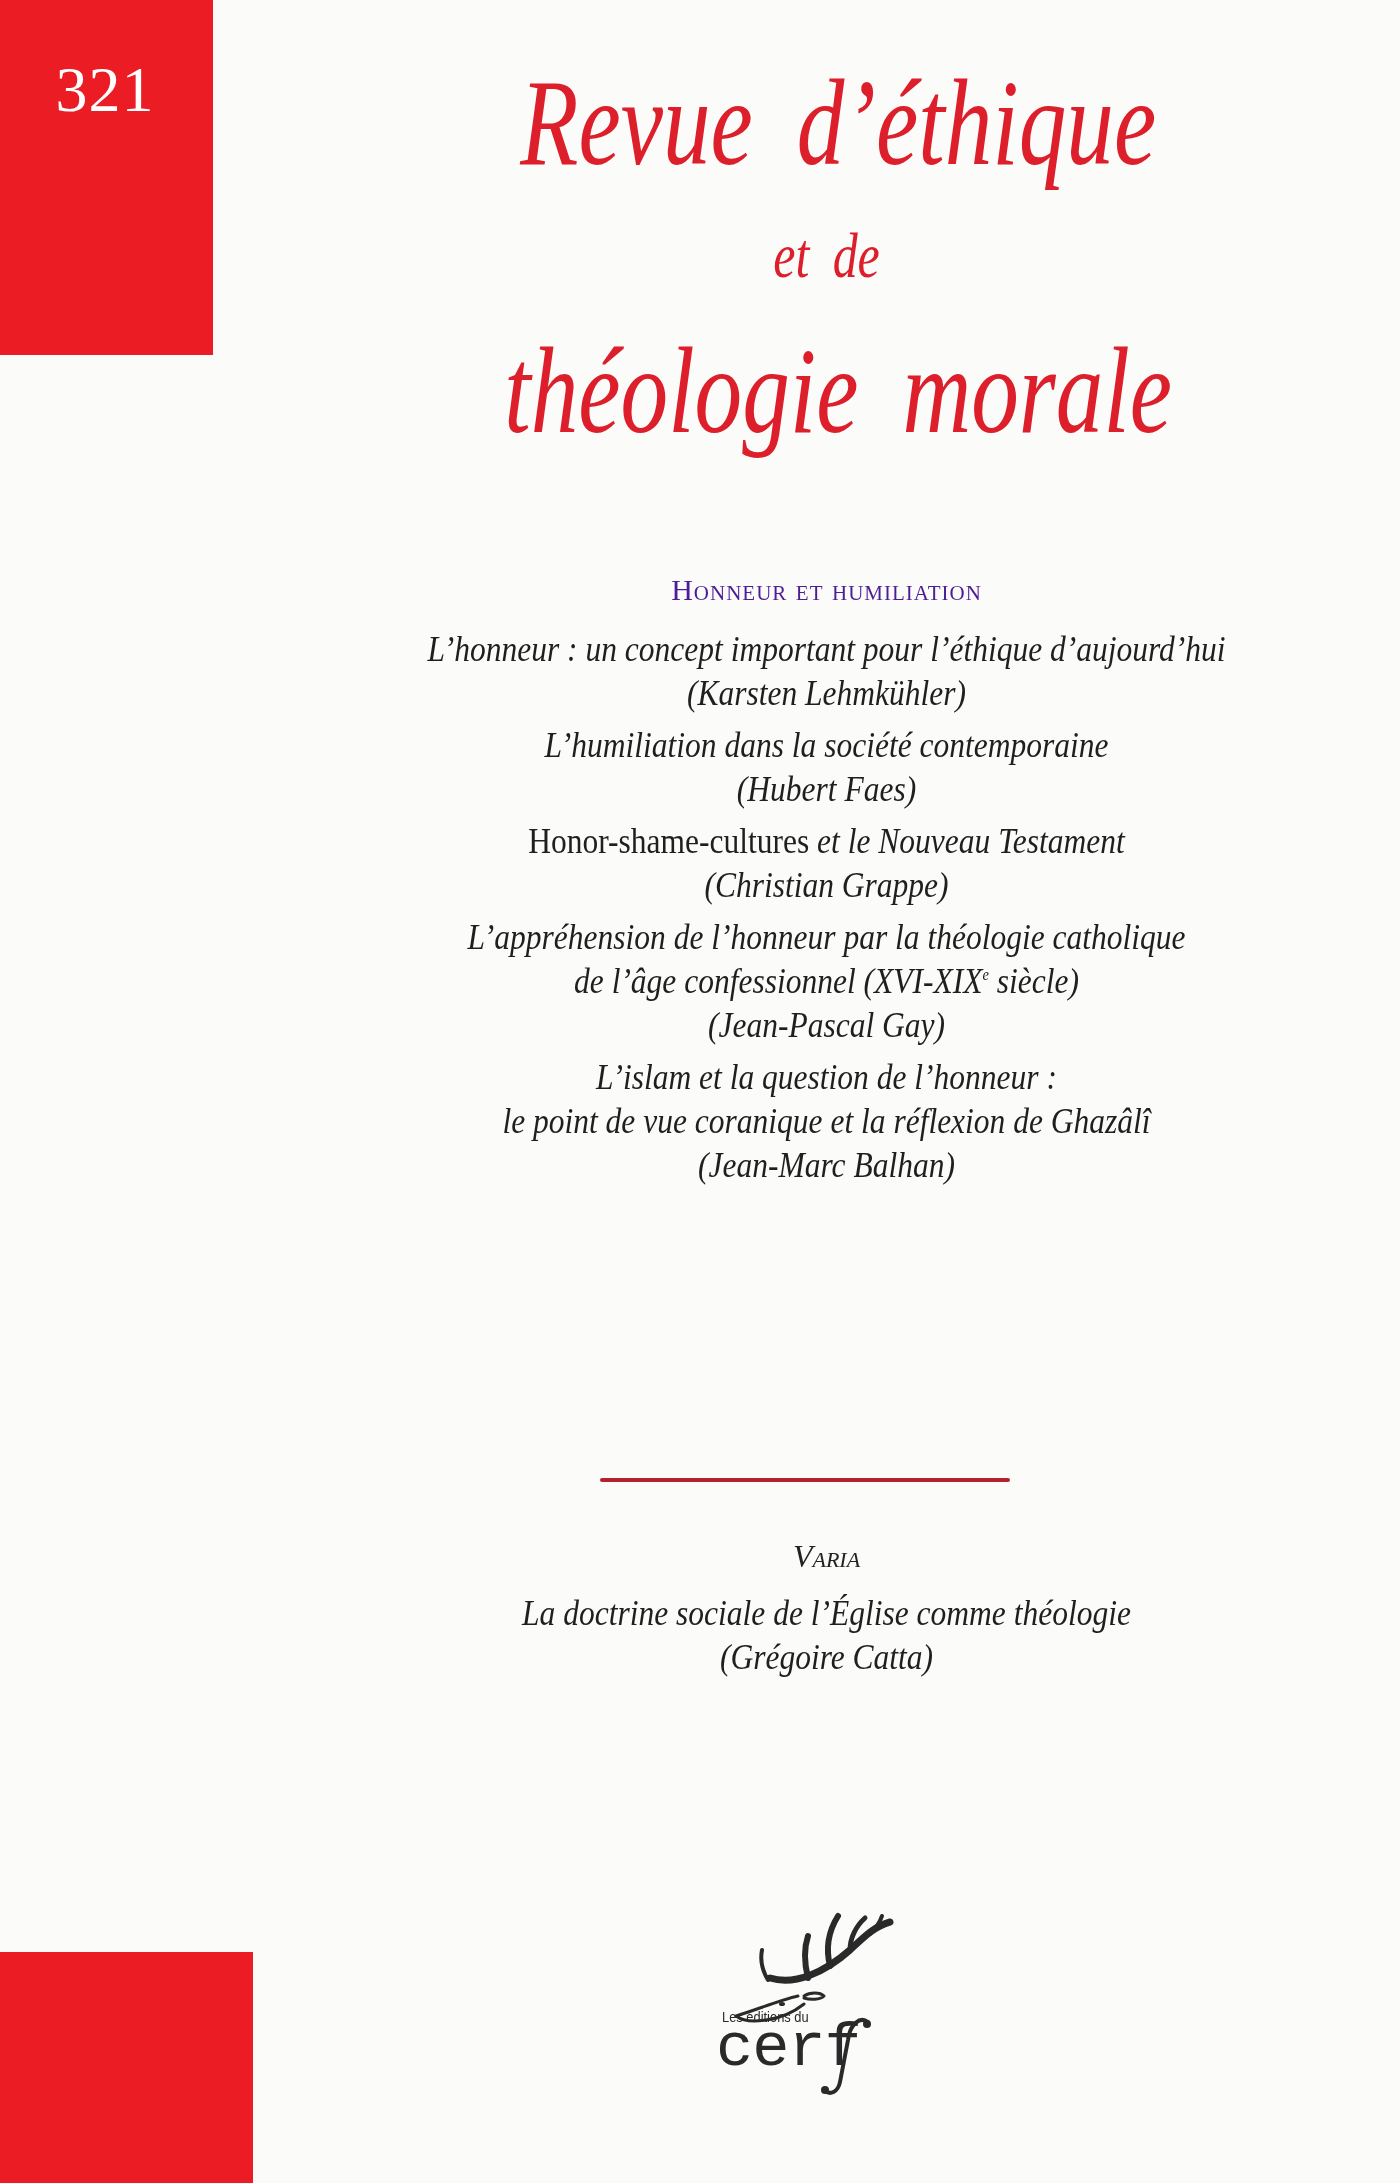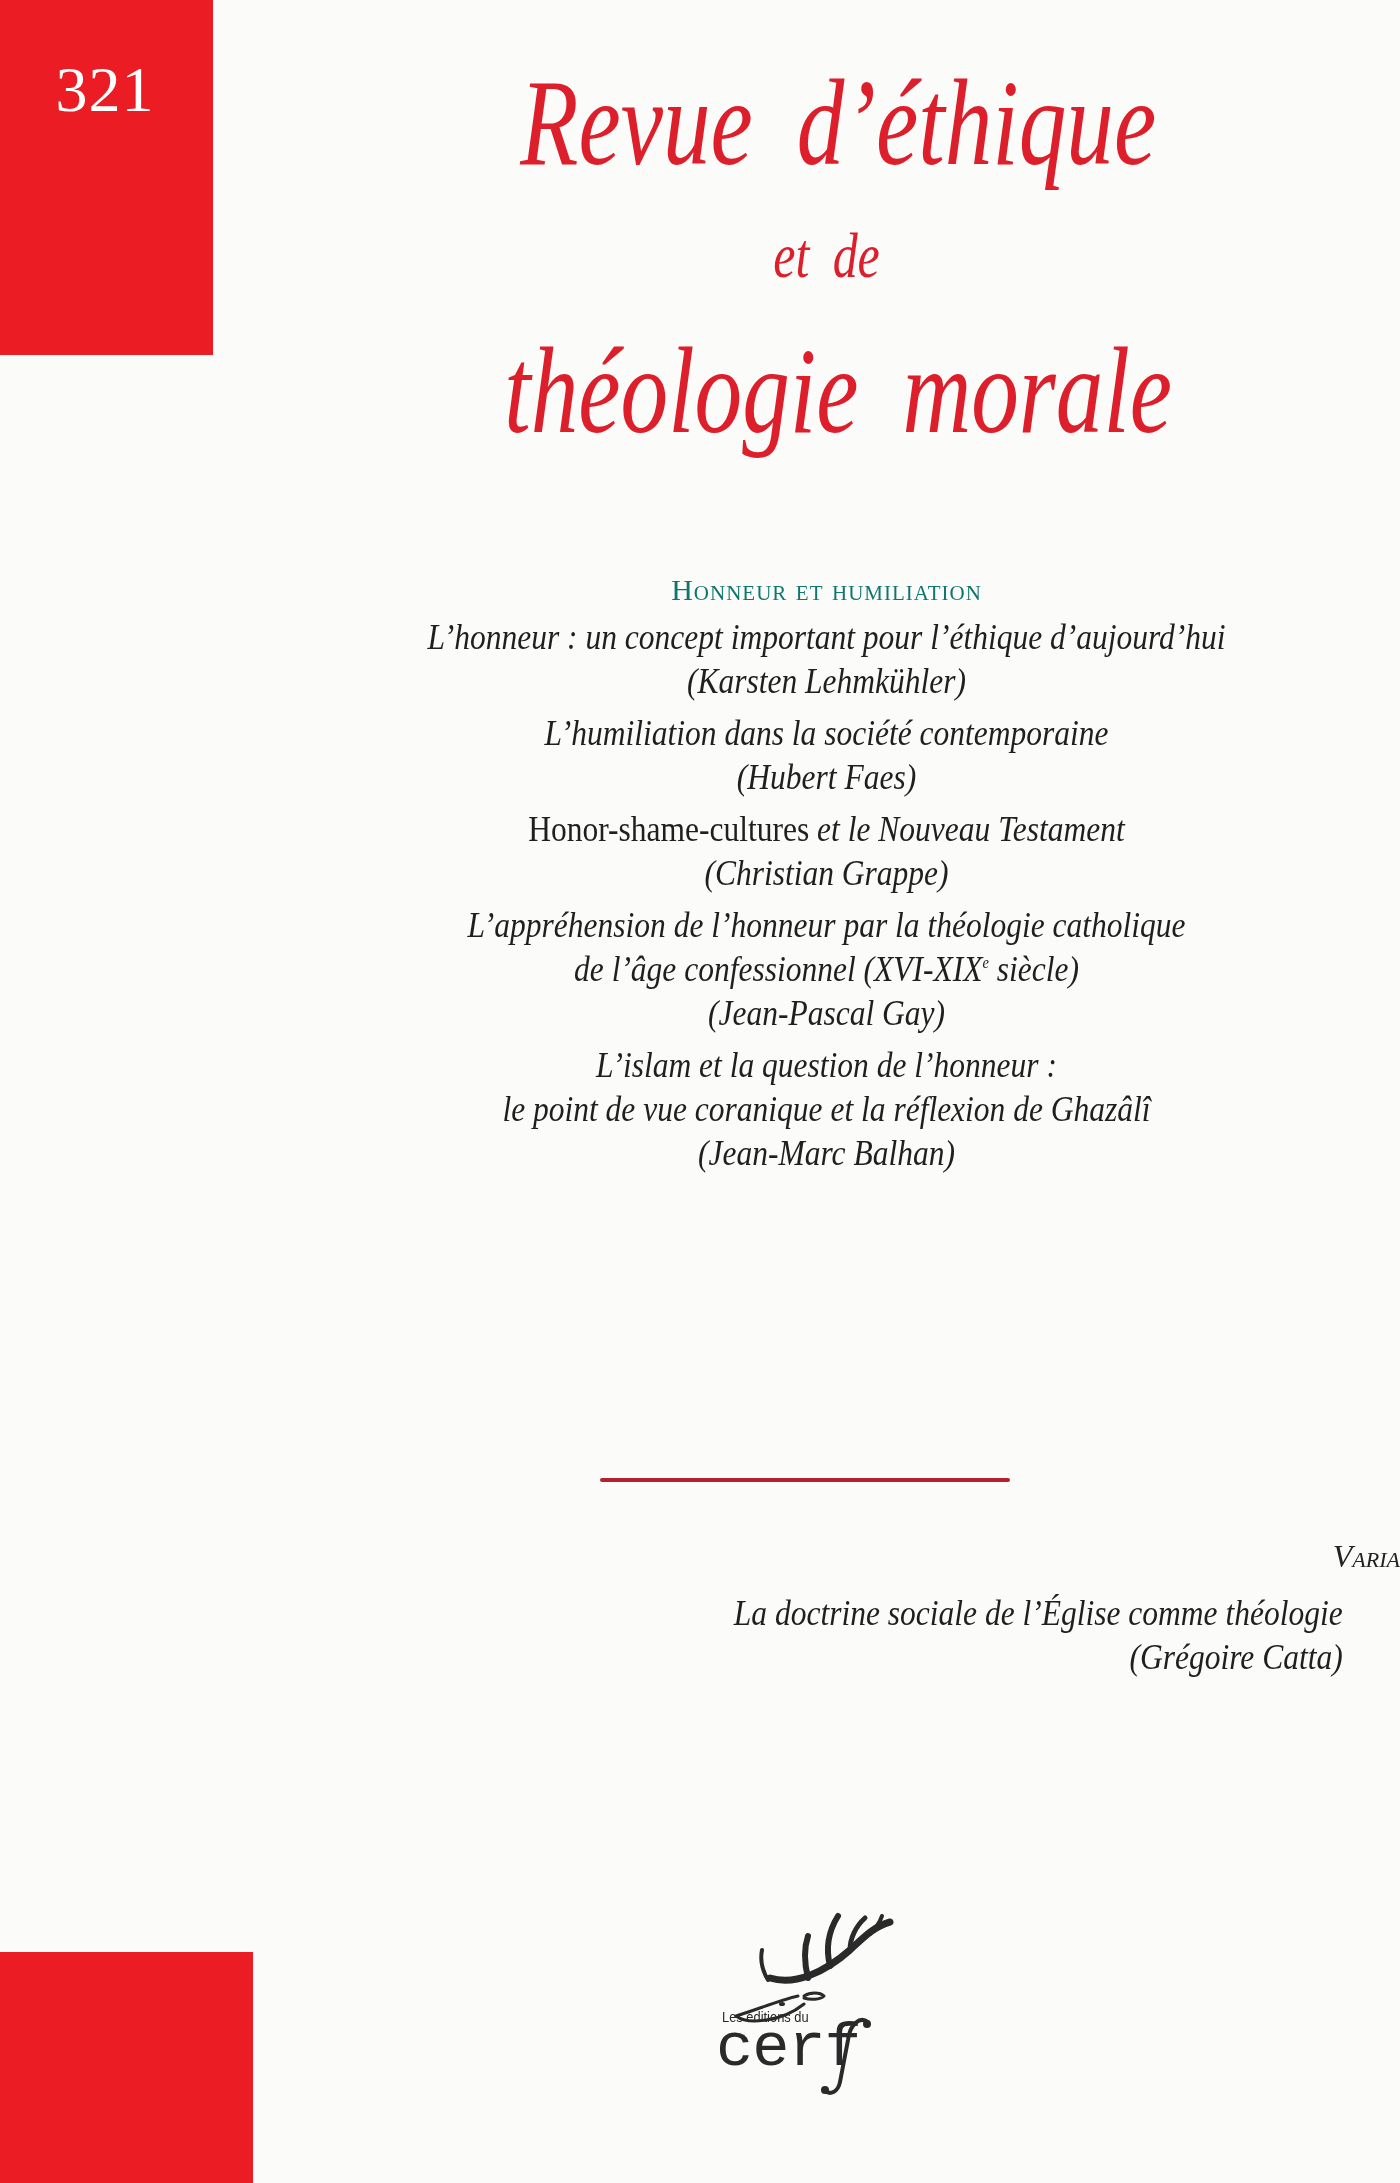--- a/index.html
+++ b/index.html
@@ -78,22 +78,22 @@
       right: 0;
       top: 570px;
       text-align: center;
     }
     .section-heading {
       font-family: "Liberation Serif", serif;
       font-size: 30px;
       line-height: 40px;
       font-variant: small-caps;
       letter-spacing: 1px;
-      margin-bottom: 6px;
-      color: #0f766e;
+      margin-bottom: 18px;
+      color: #4c1d95;
     }
     .entry {
       margin-bottom: 8px;
     }
     .entry-title {
       display: block;
       font-style: italic;
       font-size: 35px;
       line-height: 44px;
       white-space: nowrap;
@@ -128,21 +128,21 @@
       top: 1478px;
       height: 4px;
       background: #b3222e;
       border-radius: 2px;
     }
     .varia {
       position: absolute;
       left: 253px;
       right: 0;
       top: 1536px;
-      text-align: right;
+      text-align: center;
     }
     .varia-heading {
       font-style: italic;
       font-size: 32px;
       line-height: 40px;
       font-variant: small-caps;
       margin-bottom: 16px;
       color: #222;
     }
     .publisher-logo {

